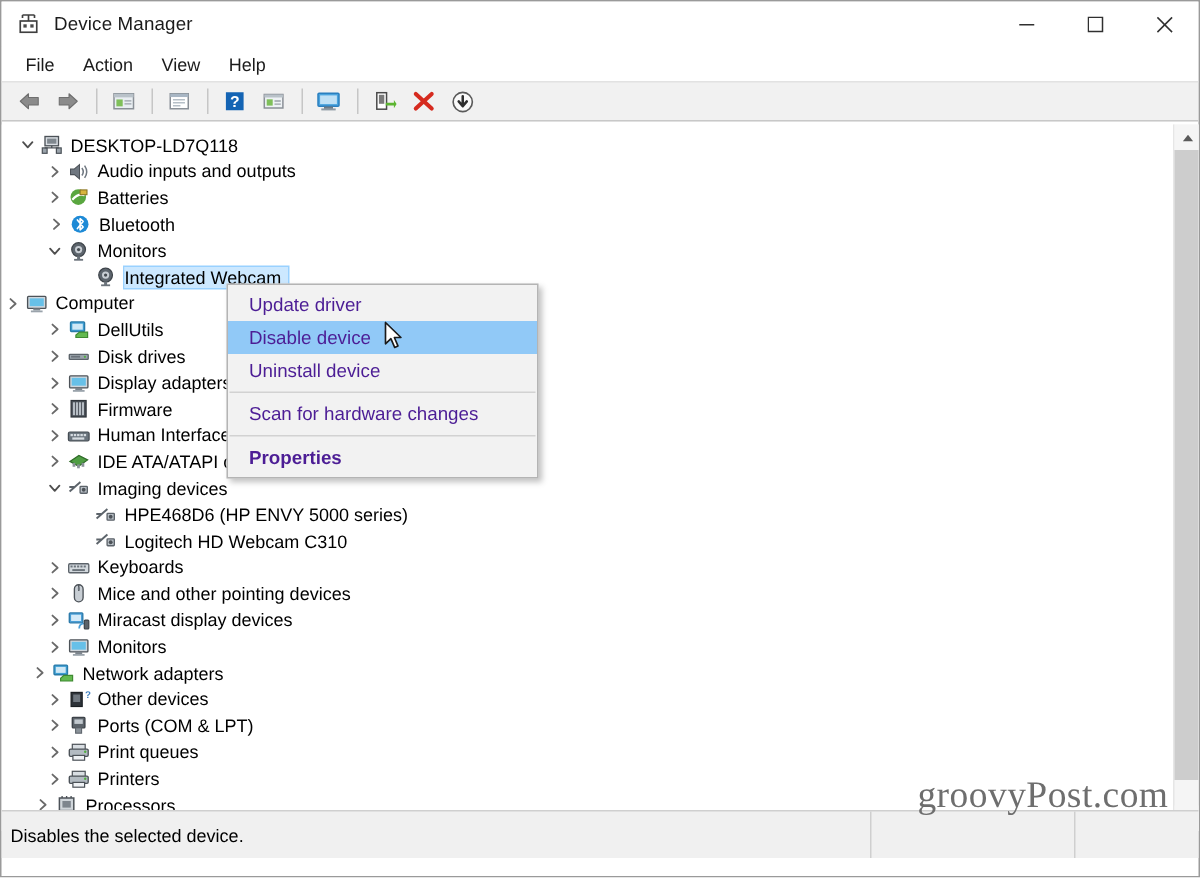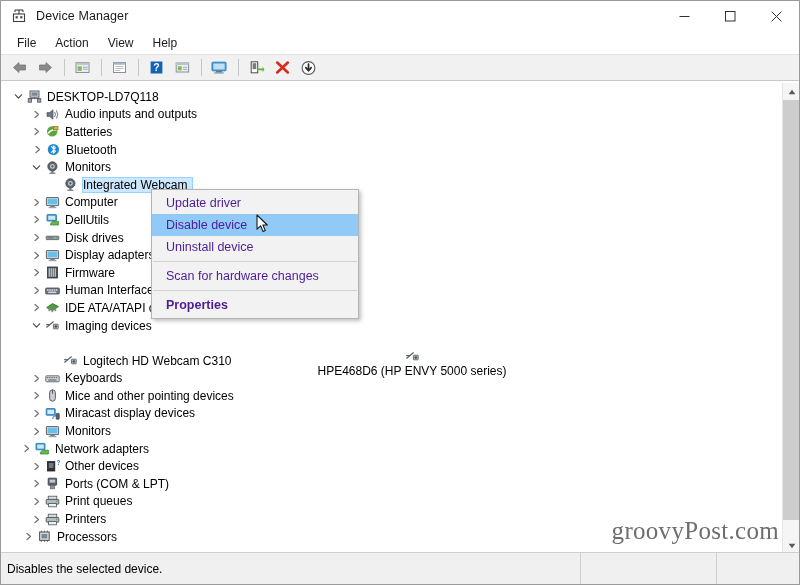--- a/index.html
+++ b/index.html
@@ -152,21 +152,21 @@
     position: absolute;
     left: 0; top: 17px;
     width: 17px; height: 420px;
     background: #cdcdcd;
   }
   #sdown { position: absolute; left: 0; bottom: 0; }
 
   
   #statusbar {
     position: absolute;
-    left: 0; bottom: 0;
+    left: 0; bottom: 12px;
     width: 800px; height: 32px;
     background: #f0f0f0;
     border-top: 1px solid #cfcfcf;
     display: flex;
     align-items: flex-end;
   }
   #status-main {
     flex: 0 0 580px;
     font-size: 12px;
     color: #000;
@@ -424,21 +424,21 @@
           <span class="expander"></span>
           <span class="devicon"><svg width="17" height="15" viewBox="0 0 17 15">
               <circle cx="8.4" cy="6.4" r="4.6" fill="#5d656d" stroke="#3e444a" stroke-width="0.8"></circle>
               <circle cx="8.4" cy="6.4" r="2.4" fill="#c8ced4"></circle>
               <circle cx="8.4" cy="6.4" r="1.1" fill="#454b51"></circle>
               <rect x="7.4" y="10.8" width="2" height="2.2" fill="#6b737b"></rect>
               <rect x="5.4" y="12.6" width="6" height="1.2" fill="#6b737b"></rect>
             </svg></span>
           <span class="label">Integrated Webcam</span>
         </div>
-        <div class="row" style="padding-left: 28px;">
+        <div class="row" style="">
           <span class="expander">
             <svg width="9" height="9" viewBox="0 0 9 9">
               <path d="M3 1.4 L6.4 4.5 L3 7.6" fill="none" stroke="#6a6a6a" stroke-width="1.25" stroke-linecap="round" stroke-linejoin="round"></path>
             </svg>
           </span>
           <span class="devicon"><svg width="17" height="15" viewBox="0 0 17 15">
               <rect x="2.4" y="2.6" width="12.2" height="8" rx="0.6" fill="#cfd6dc" stroke="#4c5258" stroke-width="0.9"></rect>
               <rect x="3.8" y="3.9" width="9.4" height="5.2" fill="#67c0e8"></rect>
               <rect x="6.2" y="10.6" width="4.6" height="1.4" fill="#7d858d"></rect>
               <rect x="4.6" y="12" width="7.8" height="1.2" fill="#9aa3ab"></rect>
@@ -538,21 +538,21 @@
             </svg>
           </span>
           <span class="devicon"><svg width="17" height="15" viewBox="0 0 17 15">
               <line x1="2.4" y1="9.6" x2="9.6" y2="3.4" stroke="#5c636a" stroke-width="1.3"></line>
               <line x1="2.2" y1="6.6" x2="5.6" y2="6.6" stroke="#5c636a" stroke-width="1.3"></line>
               <rect x="9.4" y="6.2" width="4.8" height="4.6" rx="0.5" fill="#b8bfc6" stroke="#5c636a" stroke-width="0.9"></rect>
               <circle cx="11.8" cy="8.5" r="1.3" fill="#4c5258"></circle>
             </svg></span>
           <span class="label">Imaging devices</span>
         </div>
-        <div class="row" style="padding-left: 46px; flex-direction: column;">
+        <div class="row" style="padding-left: 46px;">
           <span class="expander"></span>
           <span class="devicon"><svg width="17" height="15" viewBox="0 0 17 15">
               <line x1="2.4" y1="9.6" x2="9.6" y2="3.4" stroke="#5c636a" stroke-width="1.3"></line>
               <line x1="2.2" y1="6.6" x2="5.6" y2="6.6" stroke="#5c636a" stroke-width="1.3"></line>
               <rect x="9.4" y="6.2" width="4.8" height="4.6" rx="0.5" fill="#b8bfc6" stroke="#5c636a" stroke-width="0.9"></rect>
               <circle cx="11.8" cy="8.5" r="1.3" fill="#4c5258"></circle>
             </svg></span>
           <span class="label">HPE468D6 (HP ENVY 5000 series)</span>
         </div>
         <div class="row" style="padding-left: 46px;">

